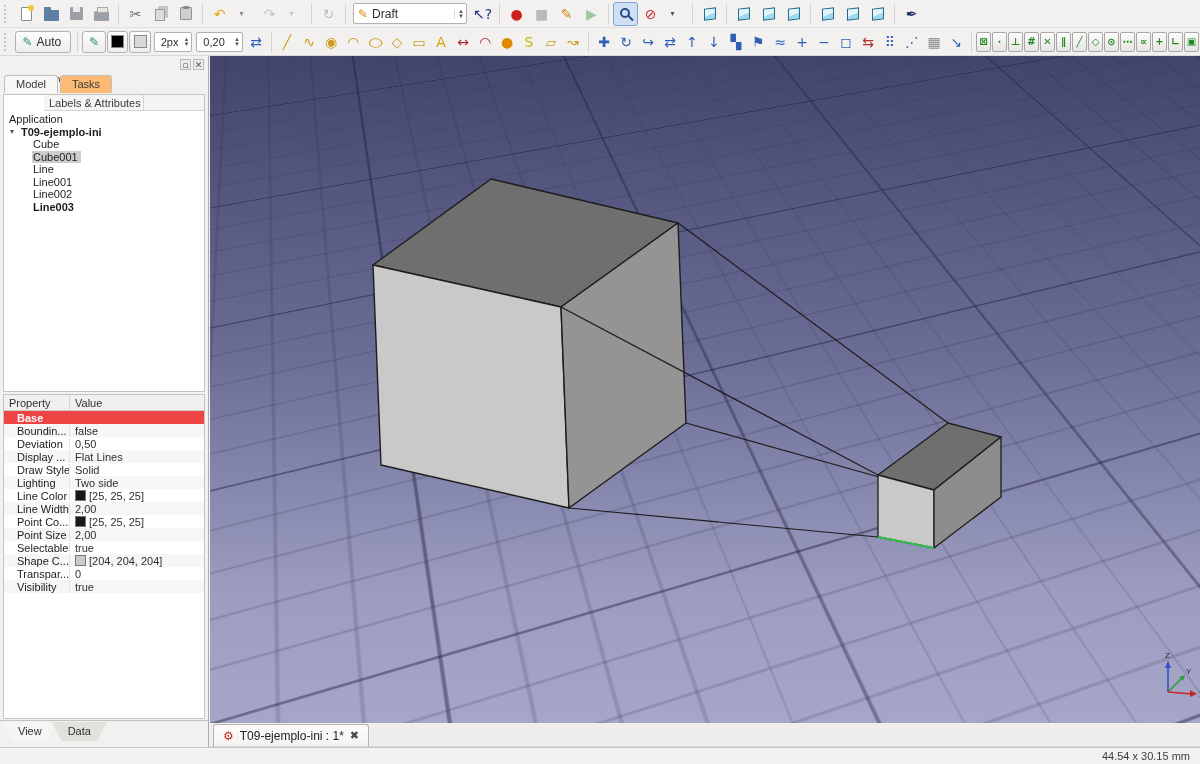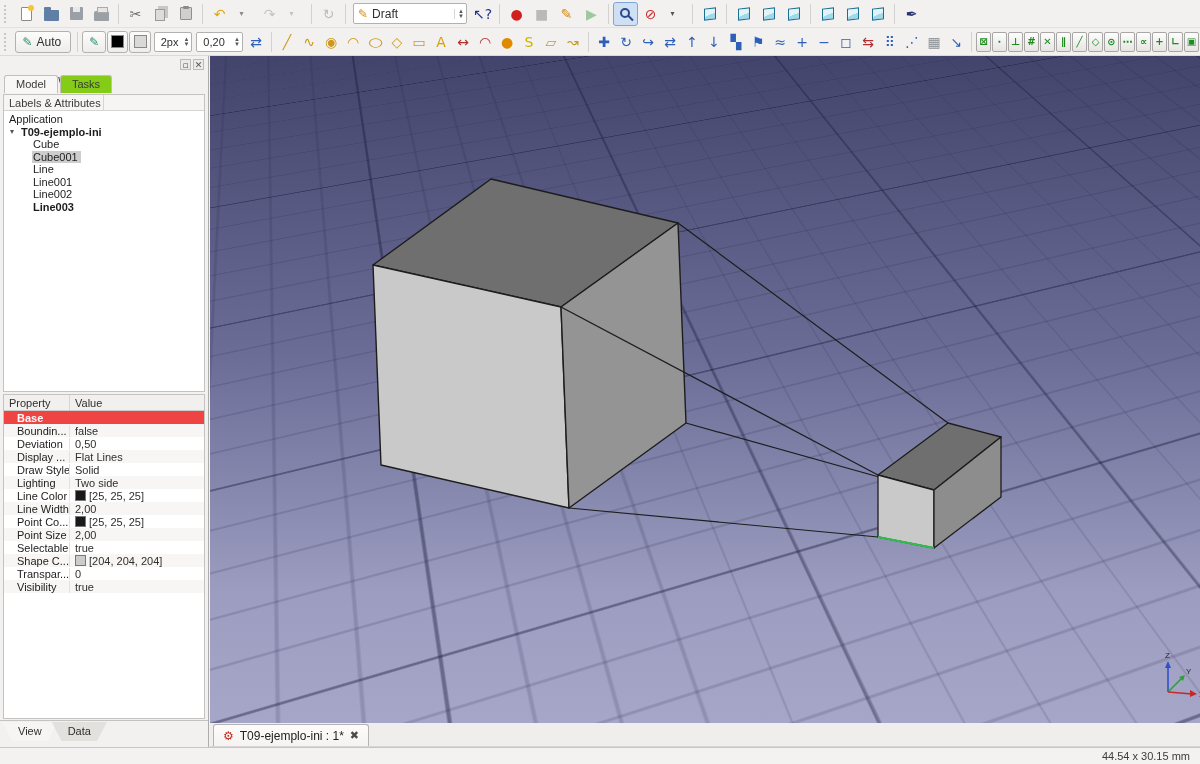--- a/index.html
+++ b/index.html
@@ -46,24 +46,24 @@
   .combo { display:inline-flex; align-items:center; height:21px; background:#fff; border:1px solid #b3b1af; border-radius:2px; width:114px; padding:0 2px 0 4px; font-size:12px; margin:0 3px; }
   .combo .cval { flex:1; padding-left:4px; }
   .combo .ud { display:flex; flex-direction:column; font-size:6px; color:#555; line-height:5px; border-left:1px solid #d8d6d4; padding-left:3px; }
 
   
   .lp { position:absolute; left:0; top:56px; width:209px; bottom:17px; background:#f2f1f0; border-right:1px solid #aeacaa; }
   .cv-head { height:17px; display:flex; align-items:center; padding:0 4px; }
   .cv-head .t { flex:1;margin-top:28px; }
   .winbtn { width:11px; height:11px; display:inline-flex; align-items:center; justify-content:center; font-size:9px; color:#555; border:1px solid #bdbbb9; background:#eceae8; margin-left:2px; font-family:"DejaVu Sans",sans-serif; }
   .cv-tabs { height:20px; display:flex; padding-left:4px; gap:2px; align-items:flex-end; }
-  .cvtab { padding:2px 11px 3px; border:1px solid #c2c0be; border-bottom:none; border-radius:3px 3px 0 0; background:#84cc16; color:#3a3a3a; }
+  .cvtab { padding:2px 11px 3px; border:1px solid #c2c0be; border-bottom:none; border-radius:3px 3px 0 0; background:#fdba74; color:#3a3a3a; }
   .cvtab.active { background:#f8f7f5; }
   .tree-wrap { position:absolute; left:3px; right:3px; top:38px; height:298px; background:#fff; border:1px solid #c5c3c1; overflow:hidden; }
-  .lah { height:16px; border-bottom:1px solid #d6d4d2; background:#f6f5f3; display:flex; }
+  .lah { height:16px; border-bottom:1px solid #d6d4d2; background:#f6f5f3; display:flex;margin-left:40px; }
   .lah .cell { width:100px; border-right:1px solid #d6d4d2; padding:2px 0 0 5px; color:#3a3a3a; }
   .tree { padding-top:2px; }
   .trow { height:12.5px; display:flex; align-items:center; }
   .trow .twist { font-size:8px; color:#555; width:10px; flex:none; font-family:"DejaVu Sans",sans-serif; }
   .trow .twist:empty { width:0; }
   .trow .sel { display:inline-flex; align-items:center; gap:3px; padding:0 3px 0 1px; height:12px; }
   .trow.selected .sel { background:#cdcdcd; }
   .trow.bold .tlabel { font-weight:bold; }
   .tlabel { white-space:nowrap; color:#1c1c1c; }
 

